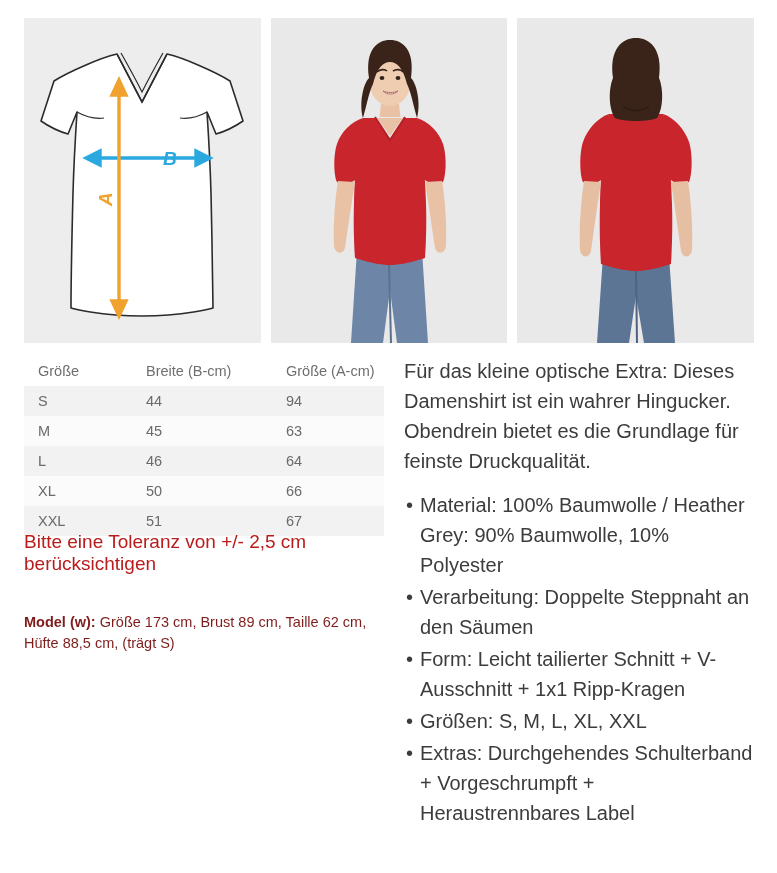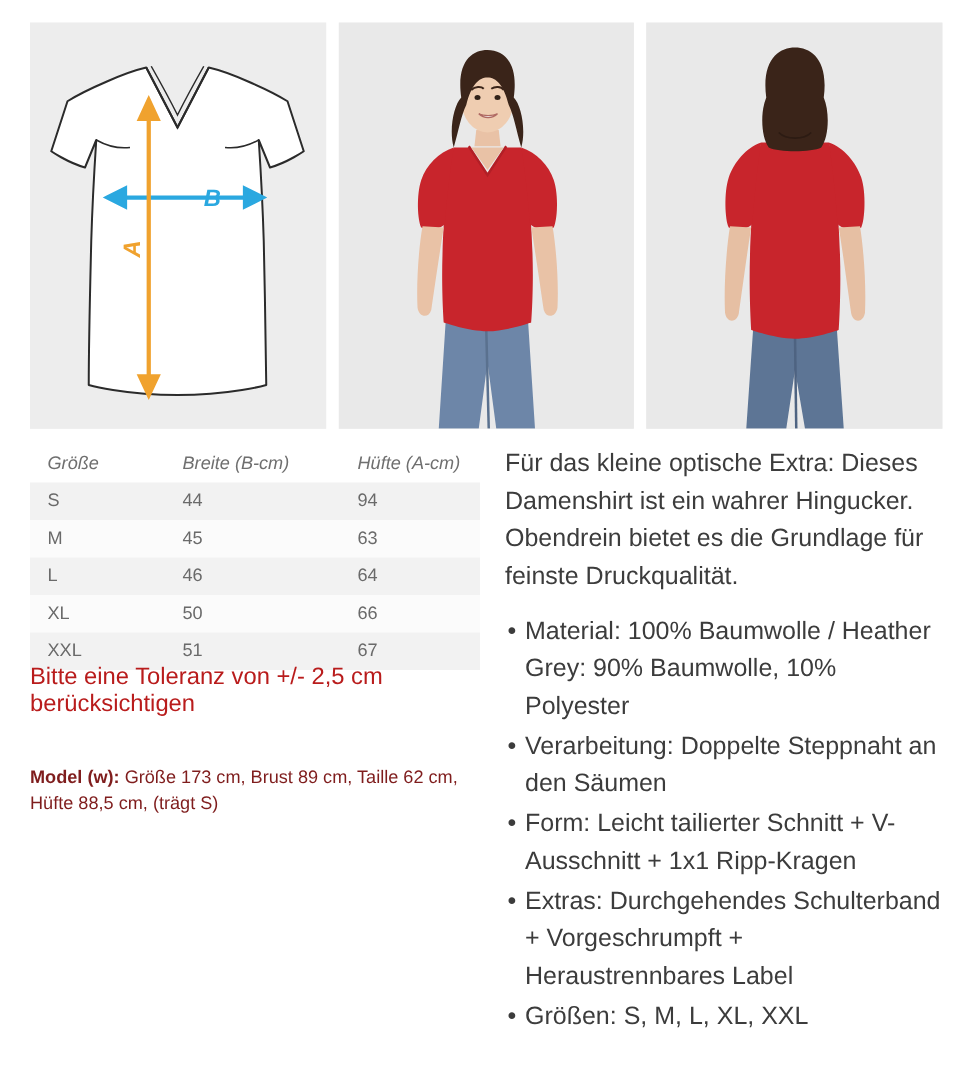--- a/index.html
+++ b/index.html
@@ -58,21 +58,21 @@
     border-collapse: collapse;
     width: 360px;
     font-size: 14.5px;
     color: #6a6a6a;
   }
   table.size-table th, table.size-table td {
     text-align: left;
     padding: 7px 0 7px 14px;
     font-weight: normal;
   }
-  table.size-table th { color: #6f6f6f; font-style: italic; }
+  table.size-table th { color: #6f6f6f; }
   table.size-table tbody tr:nth-child(odd) { background: #f2f2f2; }
   table.size-table tbody tr:nth-child(even) { background: #fbfbfb; }
   table.size-table thead tr { background: #ffffff; }
   .col-size { width: 108px; }
   .col-breite { width: 140px; margin-top: 21px; }
   .col-hoehe { width: 112px; }
 
   .tolerance {
     position: absolute;
     top: 531px;
@@ -251,21 +251,21 @@
       </svg>
     </div>
   </div>
 
   <div class="table-wrap">
     <table class="size-table">
       <thead>
         <tr>
           <th class="col-size">Größe</th>
           <th class="col-breite">Breite (B-cm)</th>
-          <th class="col-hoehe">Hüfte (A-cm)</th>
+          <th class="col-hoehe">Größe (A-cm)</th>
         </tr>
       </thead>
       <tbody>
         <tr>
           <td>S</td>
           <td>44</td>
           <td>94</td>
         </tr>
         <tr>
           <td>M</td>
@@ -294,18 +294,18 @@
   <div class="tolerance">Bitte eine Toleranz von +/- 2,5 cm berücksichtigen</div>
 
   <div class="model-line"><b>Model (w):</b><span> Größe 173 cm, Brust 89 cm, Taille 62 cm, Hüfte 88,5 cm, (trägt S)</span></div>
 
   <div class="desc">
     <p>Für das kleine optische Extra: Dieses Damenshirt ist ein wahrer Hingucker. Obendrein bietet es die Grundlage für feinste Druckqualität.</p>
     <ul class="feat">
       <li>Material: 100% Baumwolle / Heather Grey: 90% Baumwolle, 10% Polyester</li>
       <li>Verarbeitung: Doppelte Steppnaht an den Säumen</li>
       <li>Form: Leicht tailierter Schnitt + V-Ausschnitt + 1x1 Ripp-Kragen</li>
+      <li>Größen:  S, M, L, XL, XXL</li>
       <li>Extras: Durchgehendes Schulterband + Vorgeschrumpft + Heraustrennbares Label</li>
-      <li>Größen:  S, M, L, XL, XXL</li>
     </ul>
   </div>
 
 </div>
 
 </body></html>

